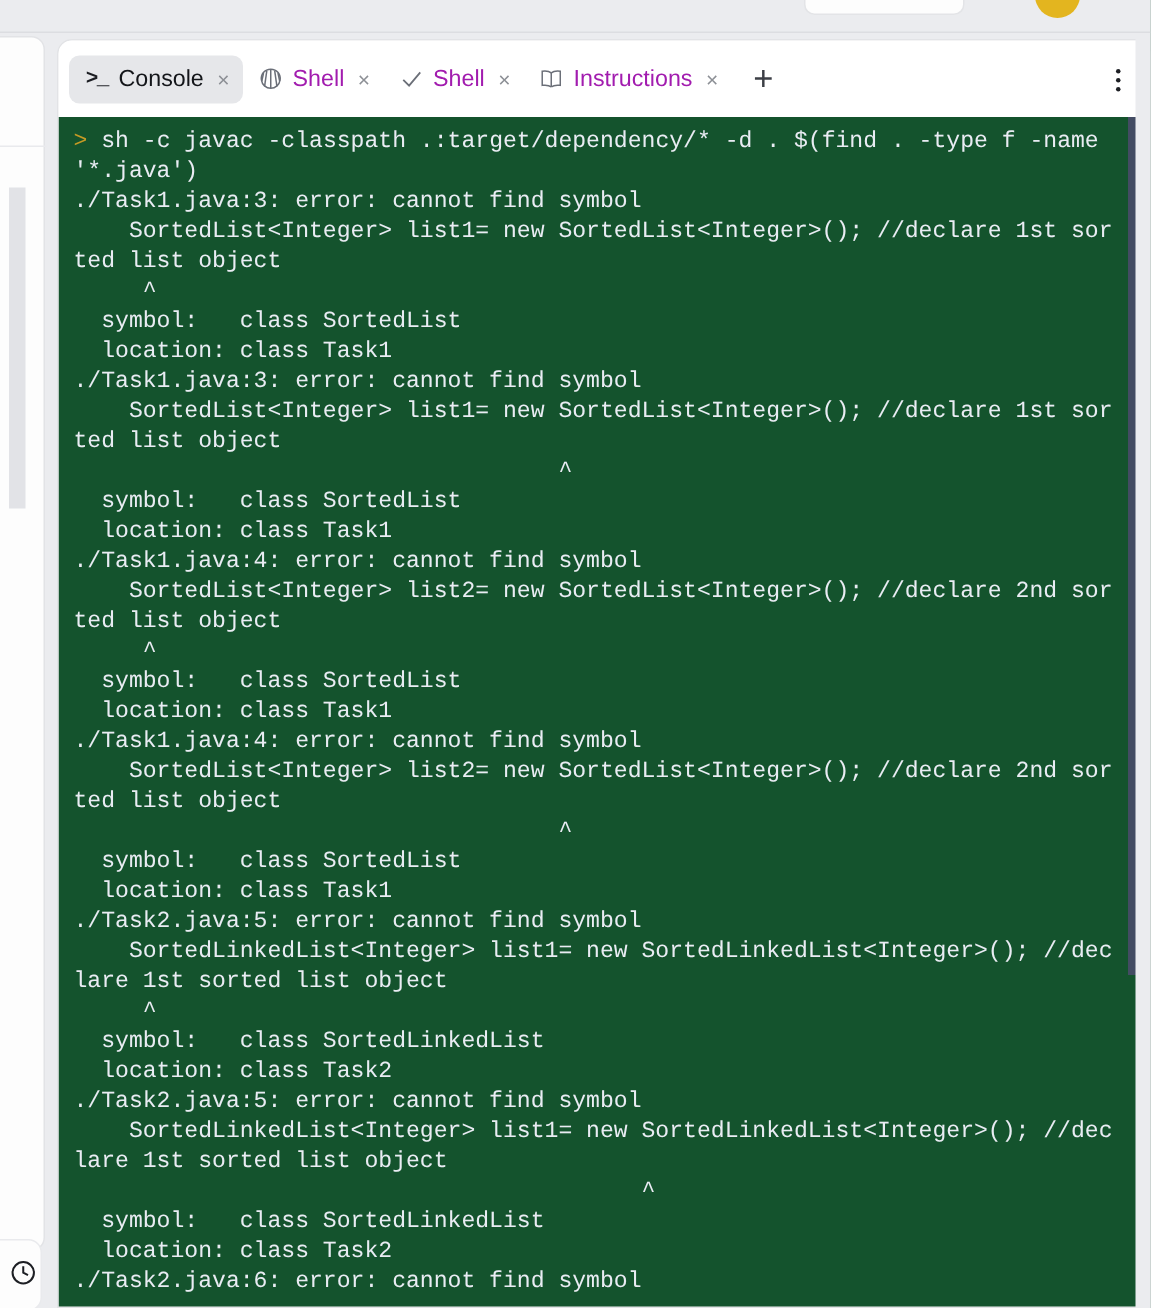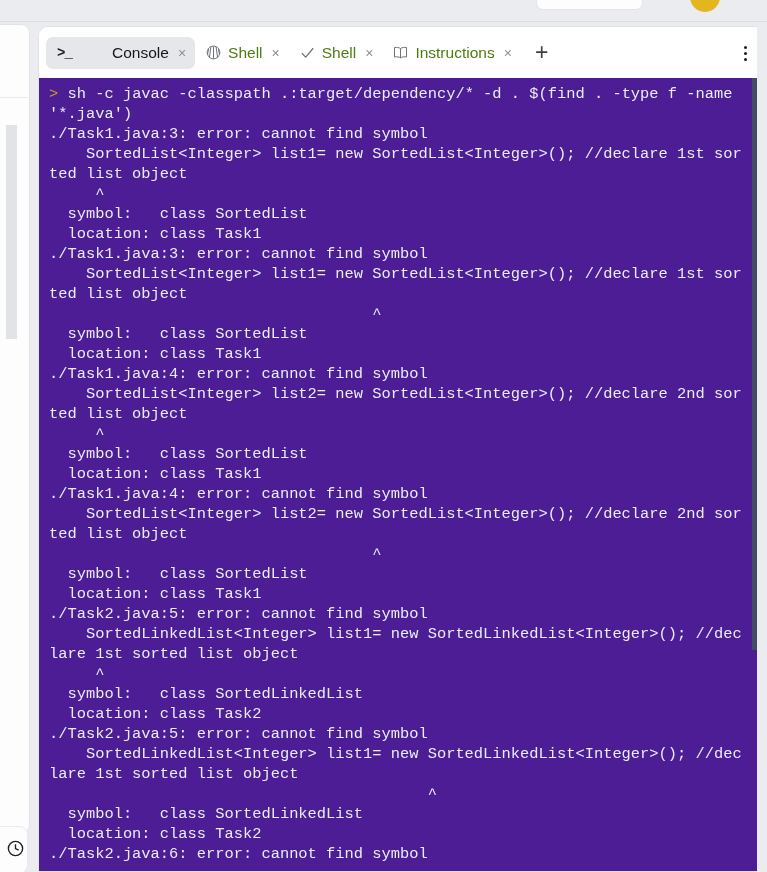--- a/index.html
+++ b/index.html
@@ -121,24 +121,24 @@
   .tab-icon {
     display: inline-flex;
     align-items: center;
     justify-content: center;
     width: 17px; height: 17px;
     margin-right: 6px;
     flex: 0 0 auto;
   }
   .tab-label {
     font-size: 15.5px;
-    color: #4d7c0f;
+    color: #a21caf;
     font-family: "Liberation Sans", sans-serif;
   }
-  .tab.active .tab-label { color: #14161a; margin-left: 33px; }
+  .tab.active .tab-label { color: #14161a; }
   .tab-close {
     margin-left: 9px;
     font-size: 14px;
     line-height: 1;
     color: #8d9096;
     font-family: "Liberation Sans", sans-serif;
   }
   .prompt-icon {
     font-family: "Liberation Mono", monospace;
     font-size: 14px;
@@ -173,21 +173,21 @@
     display: block;
     width: 3px; height: 3px;
     border-radius: 50%;
     background: #1d1f24;
   }
 
   
   .console-body {
     position: relative;
     height: 795px;
-    background: #4c1d95;
+    background: #14532d;
     overflow: hidden;
   }
   .console-text {
     position: absolute;
     left: 10px; top: 6px;
     right: 18px;
     font-family: "Liberation Mono", monospace;
     font-size: 15.4px;
     line-height: 20px;
     color: #e9ecf3;

